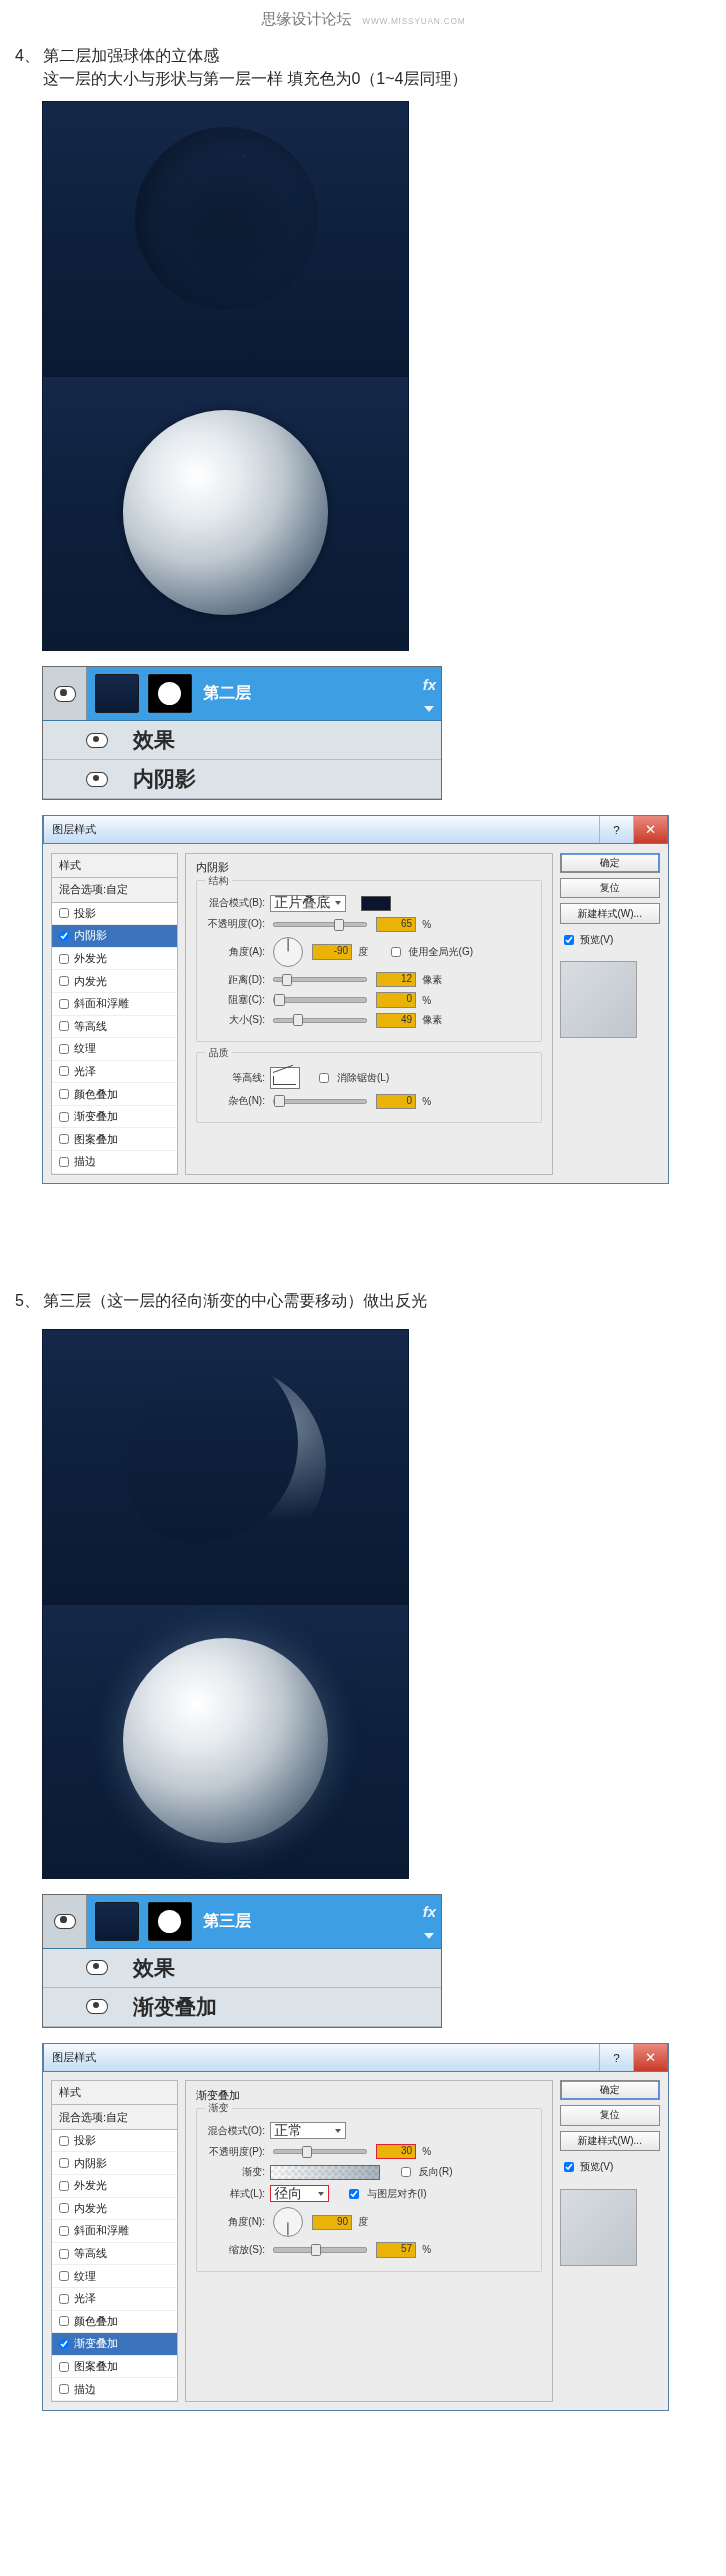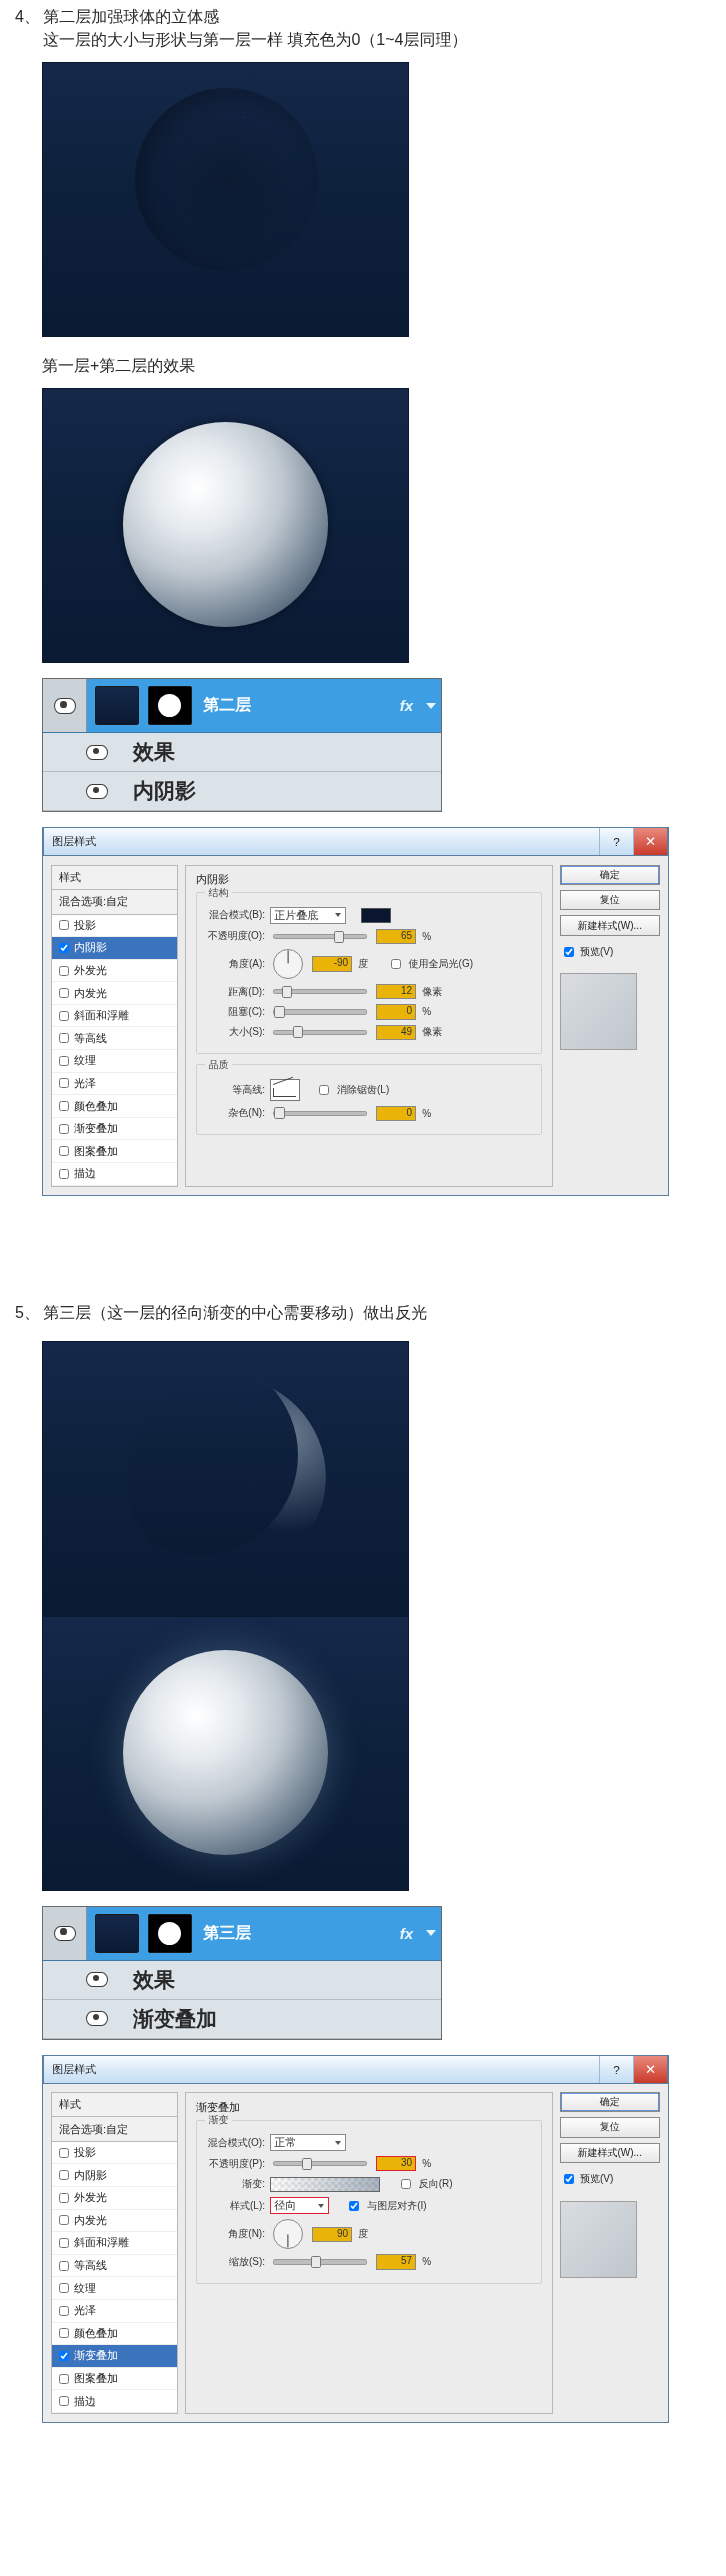--- a/index.html
+++ b/index.html
@@ -141,21 +141,21 @@
   .thumb{width:42px;height:37px;border:0.8px solid #1a1a1a;margin-left:8.3px;border-radius:1.7px;}
   .thumb.solid{background:linear-gradient(180deg,#15284a,#0a1a33);}
   .thumb.mask{
     background:#000;border-radius:1.7px;
     display:flex;align-items:center;justify-content:center;
   }
   .thumb.mask::after{content:"";width:23px;height:23px;background:#fff;border-radius:50%;}
   .layer-name{color:#fff;margin-left:11.7px;font-weight:600;font-size:16px;}
   .fx-tag{
     margin-left:auto;margin-right:5px;color:#eaf4fb;font-style:italic;font-size:15px;font-weight:600;
-    display:flex;align-items:center;gap:13px;
+    display:flex;align-items:center;gap:13px;flex-direction:column;
   }
   .fx-tri{
     width:0;height:0;border-left:5px solid transparent;border-right:5px solid transparent;border-top:6.7px solid #eaf4fb;
   }
   .ps-sub{
     height:38px;display:flex;align-items:center;background:#dbe3e8;
     border-bottom:0.8px solid #b6bdc2;
     padding-left:43px;font-size:21px;font-weight:600;
   }
   .ps-sub .eye-icon{margin-right:25px;}
@@ -205,21 +205,21 @@
   .field-group{
     border:0.8px solid #cfcfcf;border-radius:1.7px;background:#ececec;
     padding:8.3px 10px;margin-bottom:10px;position:relative;
   }
   .field-group legend,.fg-label{
     position:absolute;top:-7.5px;left:8.3px;background:var(--panel-gray);
     padding:0 3.3px;font-size:10px;color:#444;
   }
   .frow{display:flex;align-items:center;gap:5px;margin:5px 0;font-size:10px;color:#333;white-space:nowrap;}
   .frow label{min-width:58px;text-align:right;}
-  .sel{border:0.8px solid #8a8a8a;background:#fff;padding:0 3.3px;height:15px;min-width:67px;font-size:11px;display:inline-flex;align-items:center;}
+  .sel{border:0.8px solid #8a8a8a;background:#fff;padding:0 3.3px;height:15px;min-width:67px;font-size:14px;display:inline-flex;align-items:center;}
   .sel::after{content:"";margin-left:auto;width:0;height:0;border-left:3.3px solid transparent;border-right:3.3px solid transparent;border-top:4.2px solid #555;}
   .swatch{width:28px;height:13.3px;border:0.8px solid #555;background:#0a1530;}
   .slider{flex:0 0 92px;height:3.3px;background:#bdbdbd;border:0.8px solid #9a9a9a;border-radius:1.7px;position:relative;margin:0 3.3px;}
   .slider .knob{position:absolute;top:-4.2px;width:8.3px;height:10px;background:#eaeaea;border:0.8px solid #777;border-radius:1.7px;}
   .nbox{width:33px;height:13.3px;border:0.8px solid #888;background:#eab308;text-align:right;padding:0 2.5px;font-size:10px;}
   .unit{font-size:10px;color:#333;margin-left:1.7px;}
   .ck{width:10px;height:10px;}
   .angle-dial{
     width:28px;height:28px;border:0.8px solid #888;border-radius:50%;background:#f4f4f4;position:relative;margin:0 3.3px;
   }
@@ -253,34 +253,37 @@
     margin-top:8.3px;width:75px;height:75px;border:0.8px solid #a0a0a0;background:linear-gradient(135deg,#d9dde1,#bfc6cc);
     align-self:flex-start;
   }
   .sect-gap{height:100px;}
 </style>
 </head>
 <body>
 
 <div class="page">
 
+  <div class="brand-row">
+    <span>思缘设计论坛</span>
+    <span class="sub">WWW.MISSYUAN.COM</span>
+  </div>
 
   <div class="step">
     <span class="num">4、</span>
     <span class="body">第二层加强球体的立体感</span>
   </div>
   <div class="subline">这一层的大小与形状与第一层一样   填充色为0（1~4层同理）</div>
 
   <div class="art" style="margin-top:11.7px">
     <div class="space-block">
       <div class="sb-dimple"></div>
     </div>
   </div>
 
-  <div class="caption">第一层+第二层的效果</div>
 
   <div class="art">
     <div class="space-block">
       <div class="sb-sphere"></div>
     </div>
   </div>
 
   <div class="ps-layers">
     <div class="ps-layers-row">
       <div class="eye-col">

